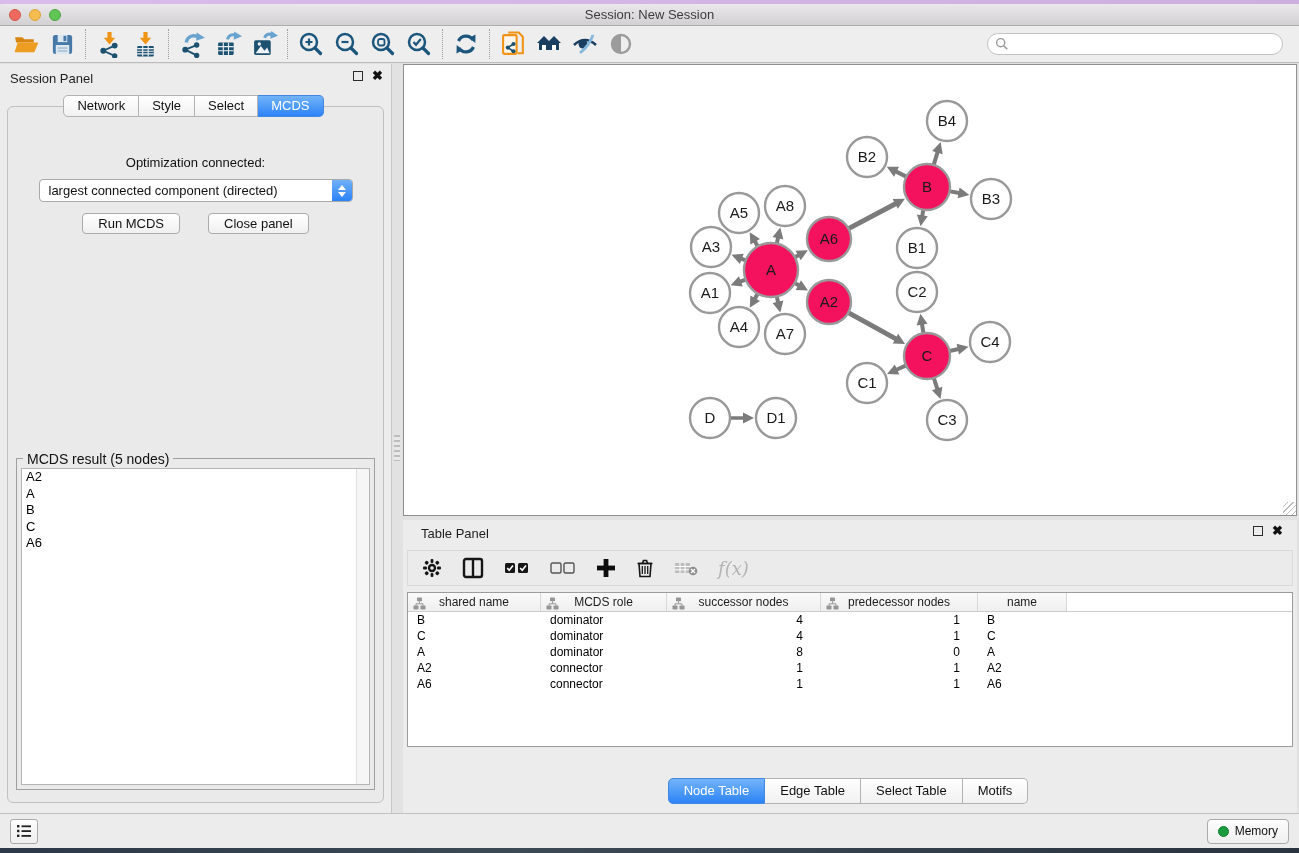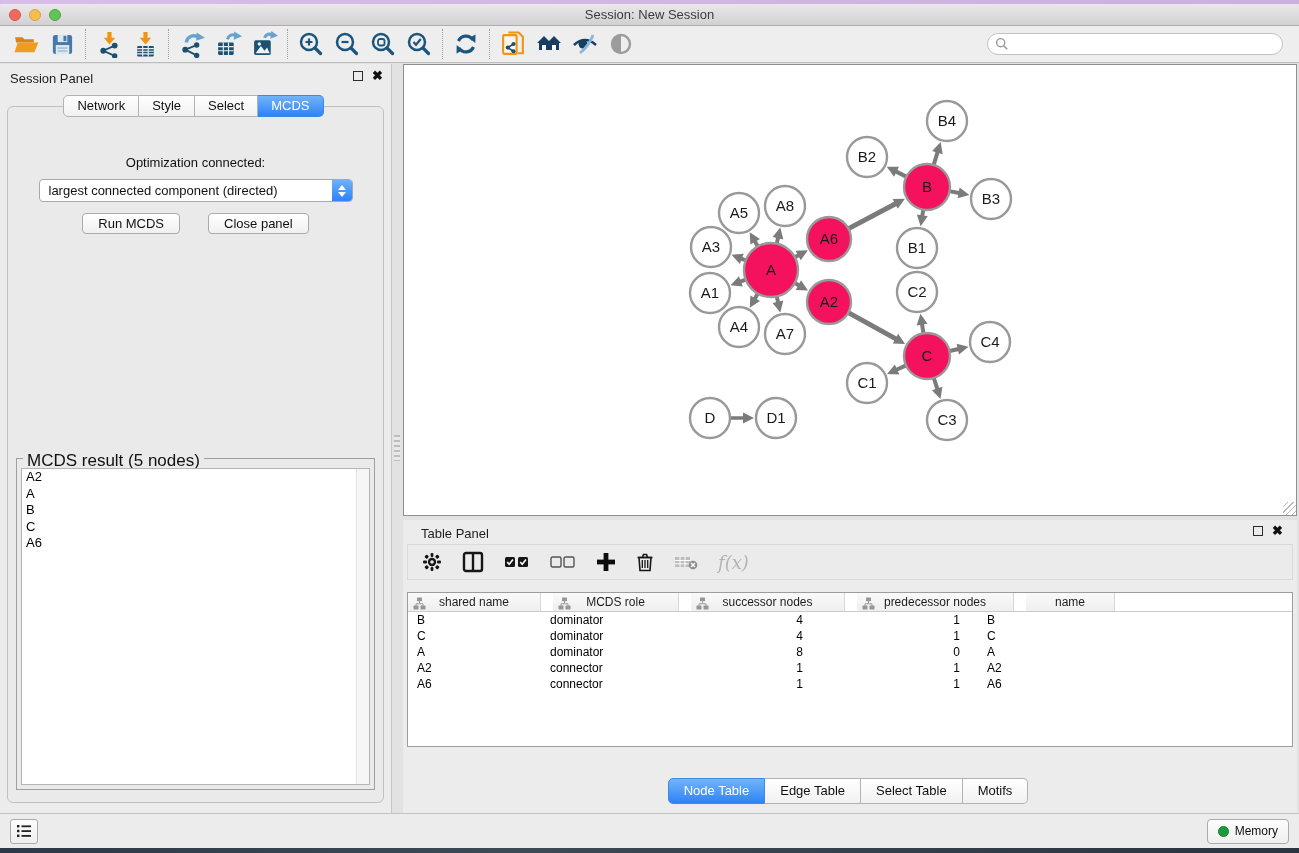--- a/index.html
+++ b/index.html
@@ -59,21 +59,21 @@
   .stepper { width:20px; border-radius:0 3px 3px 0; background:linear-gradient(#6fb1f9,#2d82f7);
     display:flex; flex-direction:column; align-items:center; justify-content:center; gap:2px; }
   .stepper i { width:0; height:0; border-left:4px solid transparent; border-right:4px solid transparent; }
   .stepper .up { border-bottom:5px solid #fff; }
   .stepper .dn { border-top:5px solid #fff; }
   .btn-row { display:flex; justify-content:center; gap:28px; margin-top:11px;align-items:center; }
   .push-btn { height:21px; padding:0 15px; font-size:13px; line-height:19px; color:#111;
     background:linear-gradient(#ffffff,#f0f0f0); border:1px solid #ababab; border-radius:4px; }
 
   .result-group { position:absolute; left:8px; right:8px; top:351px; bottom:12px; border:1px solid #9f9f9f; }
-  .result-legend { position:absolute; top:-8px; left:6px; background:#eaeaea; padding:0 4px; font-size:17px; color:#111; }
+  .result-legend { position:absolute; top:-8px; left:6px; background:#eaeaea; padding:0 4px; font-size:14px; color:#111; }
   .result-list { position:absolute; left:4px; right:4px; top:9px; bottom:4px; background:#fff; border:1px solid #b5b5b5; overflow:hidden; }
   .result-scroll { position:absolute; top:0; right:0; bottom:0; width:13px; background:#f6f6f6; border-left:1px solid #e2e2e2; }
   .list-item { font-size:13px; line-height:16.5px; padding-left:4px; color:#000; }
 
   
   .v-grip { position:absolute; left:394px; top:372px; width:6px; height:26px;
     background:repeating-linear-gradient(#bdbdbd 0 2px, #e8e8e8 2px 5px); }
 
   
   .net-window { position:absolute; left:403px; top:1px; width:894px; height:452px;
@@ -84,27 +84,27 @@
   .net-titlebar .light { width:11px; height:11px; }
   .net-title { display:block; text-align:center; font-size:13px; color:#2c2c2c; line-height:23px; }
   .net-canvas { position:absolute; top:25px; left:1px; right:1px; bottom:1px; background:#fff; }
   .resize-grip { position:absolute; right:0; bottom:0; width:13px; height:13px;
     background:repeating-linear-gradient(135deg, transparent 0 3px, #b9b9b9 3px 4px); }
 
   
   .table-panel { position:absolute; left:403px; top:457px; width:894px; bottom:0; background:#ececec; }
   .table-panel .panel-title { left:18px; top:6px; }
   .table-panel .panel-ctrls { right:14px; top:6px; }
-  .tp-toolbar { position:absolute; top:24px; left:4px; right:4px; height:36px; background:#ebebeb;
+  .tp-toolbar { position:absolute; top:30px; left:4px; right:4px; height:36px; background:#ebebeb;
     border:1px solid #dadada; display:flex; align-items:center; gap:20px; padding-left:14px; }
   .tp-icon { display:flex; align-items:center; justify-content:center; height:26px; }
   .fx { font-family:"DejaVu Serif", serif; font-style:italic; font-size:18px; color:#b3b3b3; }
 
   .data-table { position:absolute; left:4px; right:4px; top:72px; bottom:66px; background:#fff; border:1px solid #9c9c9c; overflow:hidden; }
-  .thead { display:flex; height:19px; border-bottom:1px solid #cccccc;gap:12px; }
+  .thead { display:flex; height:19px; border-bottom:1px solid #cccccc; }
   .th { position:relative; display:flex; align-items:center; justify-content:center; font-size:12px; color:#1d1d1d;
     background:linear-gradient(#fafafa,#efefef); border-right:1px solid #d7d7d7; }
   .th .tree-ic { position:absolute; left:5px; top:4px; }
   .tbody .tr { display:flex; height:16px; }
   .td { font-size:12px; color:#000; line-height:16px; white-space:nowrap; overflow:hidden; }
 
   .tp-tabs { bottom:9px; }
   .tp-tabs .seg-tab { padding:4px 15px; }
 
   

